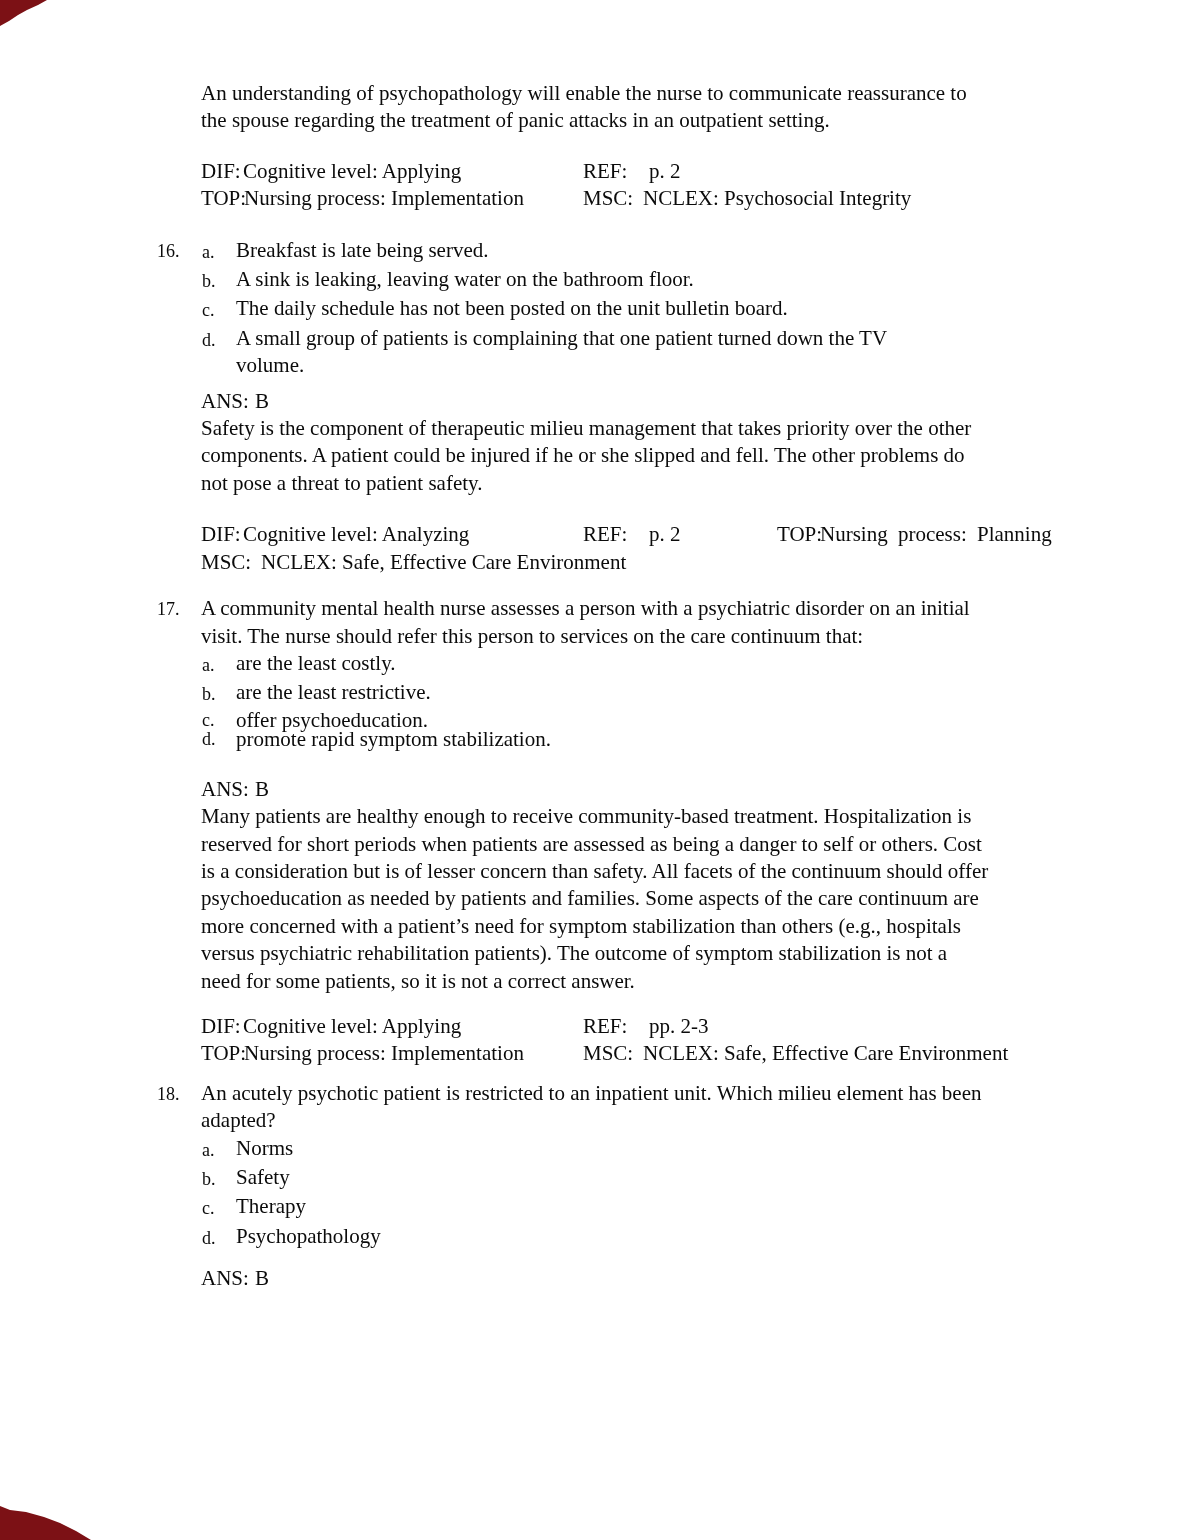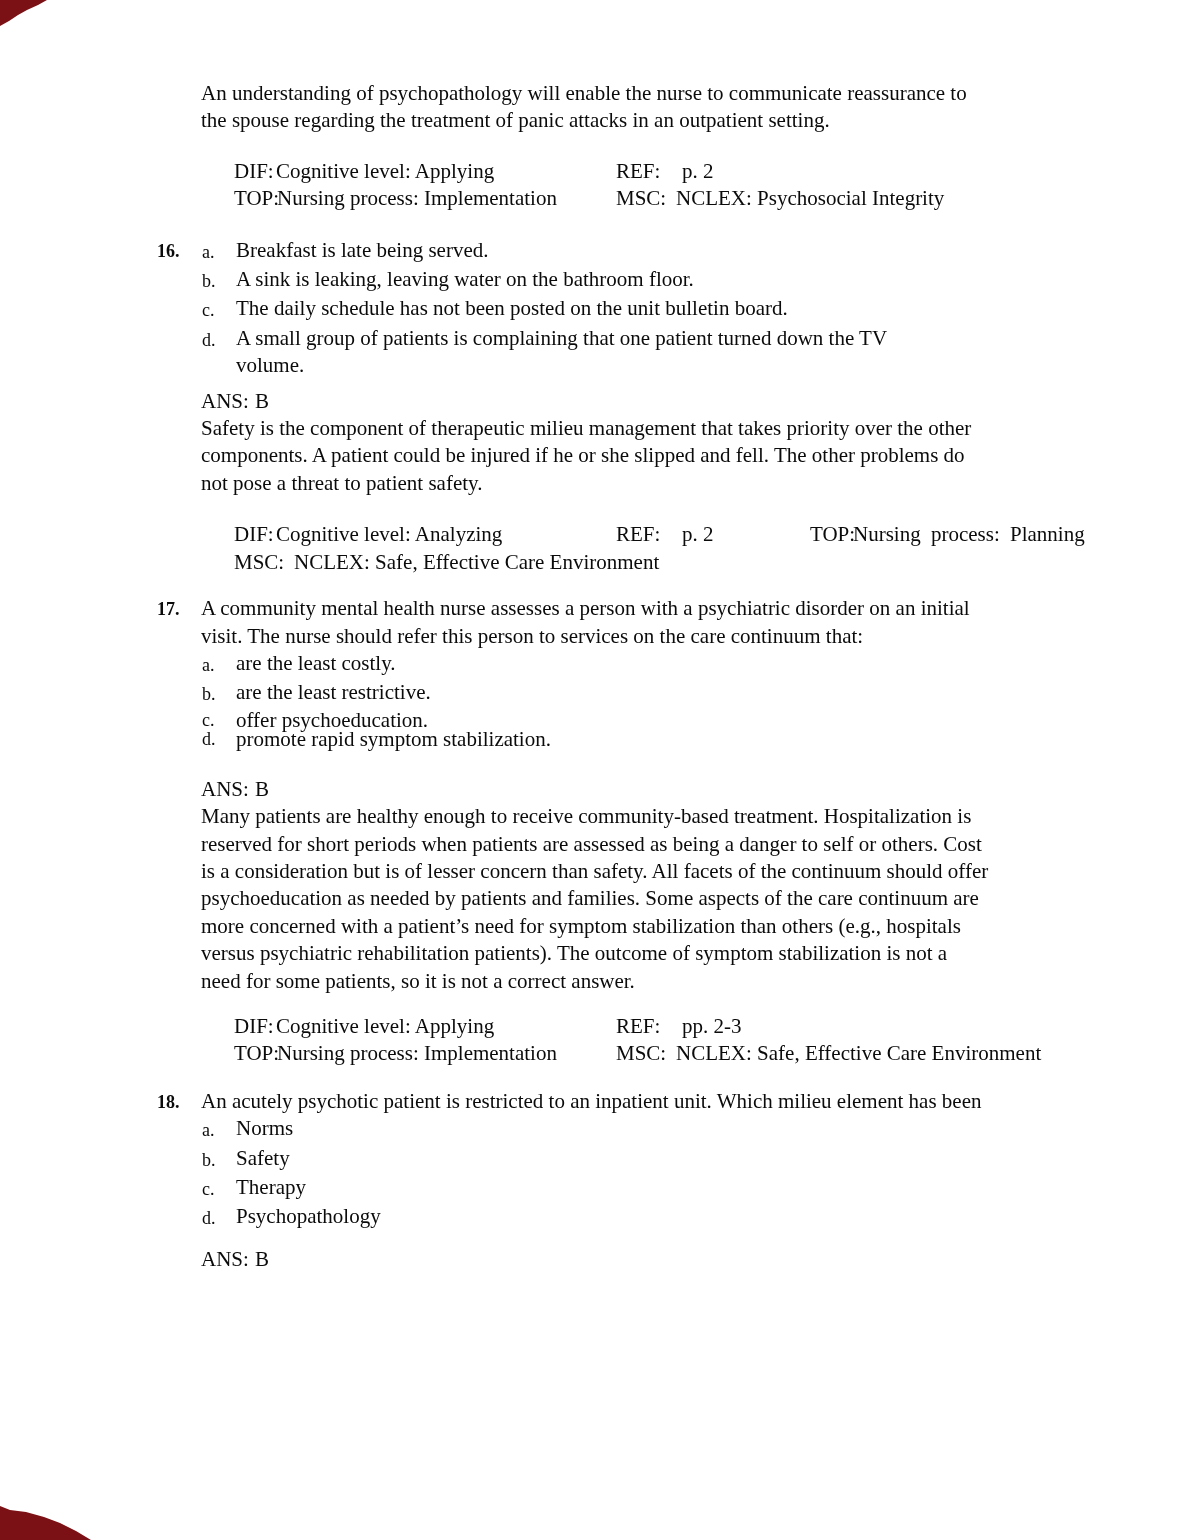--- a/index.html
+++ b/index.html
@@ -6,37 +6,37 @@
   body{
     width:1190px;height:1540px;position:relative;overflow:hidden;
     font-family:"Liberation Serif","DejaVu Serif",serif;
     font-size:21px;line-height:27.4px;color:#0b0b0b;
   }
   .content{position:absolute;left:201px;top:80px;width:900px;}
   .line{white-space:nowrap;}
 
   
   .meta-block{margin-top:23px;}
-  .meta-row{display:flex;white-space:nowrap;margin-left:33px;}
+  .meta-row{display:flex;white-space:nowrap;}
   .meta-col1{width:382px;flex:0 0 382px;}
   .meta-col2{width:194px;flex:0 0 194px;}
   .meta-colAuto{flex:0 0 auto;}
   .ml{display:inline-block;}
   .ml-dif{width:42px;}
   .ml-ref{width:66px;}
   .ml-top{width:43px;}
   .ml-msc{width:60px;}
   .spread{word-spacing:5px;}
 
   
   .question{position:relative;}
   .q16{margin-top:24px;}
   .q17{margin-top:19px;}
-  .q18{margin-top:20px;}
-  .qnum{position:absolute;left:-44px;top:1px;width:36px;font-size:18px;font-weight:bold;}
+  .q18{margin-top:12px;}
+  .qnum{position:absolute;left:-44px;top:1px;width:36px;font-size:18px;}
   .opt-row{display:flex;}
   .opt-letter{flex:0 0 34px;width:34px;font-size:18px;padding-top:2px;padding-left:1px;}
   .opt-text{flex:0 0 auto;}
   .compact{line-height:19px;}
   .compact .opt-letter{padding-top:0;}
   .c-margin{margin-top:2px;}
 
   .ans-row{white-space:nowrap;}
   .ans-q16{margin-top:8px;}
   .ans-q17{margin-top:27px;}
@@ -177,20 +177,21 @@
       <div class="meta-row">
         <span class="meta-col1"><span class="ml ml-top">TOP:</span><span>Nursing process: Implementation</span></span>
         <span class="meta-colAuto"><span class="ml ml-msc">MSC:</span><span>NCLEX: Safe, Effective Care Environment</span></span>
       </div>
     </div>
   </div>
 
   <div class="question q18">
     <span class="qnum">18.</span>
     <div class="line">An acutely psychotic patient is restricted to an inpatient unit. Which milieu element has been</div>
+    <div class="line">adapted?</div>
     <div>
       <div class="opt-row">
         <span class="opt-letter">a.</span>
         <span class="opt-text">
             <div class="line">Norms</div>
           </span>
       </div>
       <div class="opt-row">
         <span class="opt-letter">b.</span>
         <span class="opt-text">

